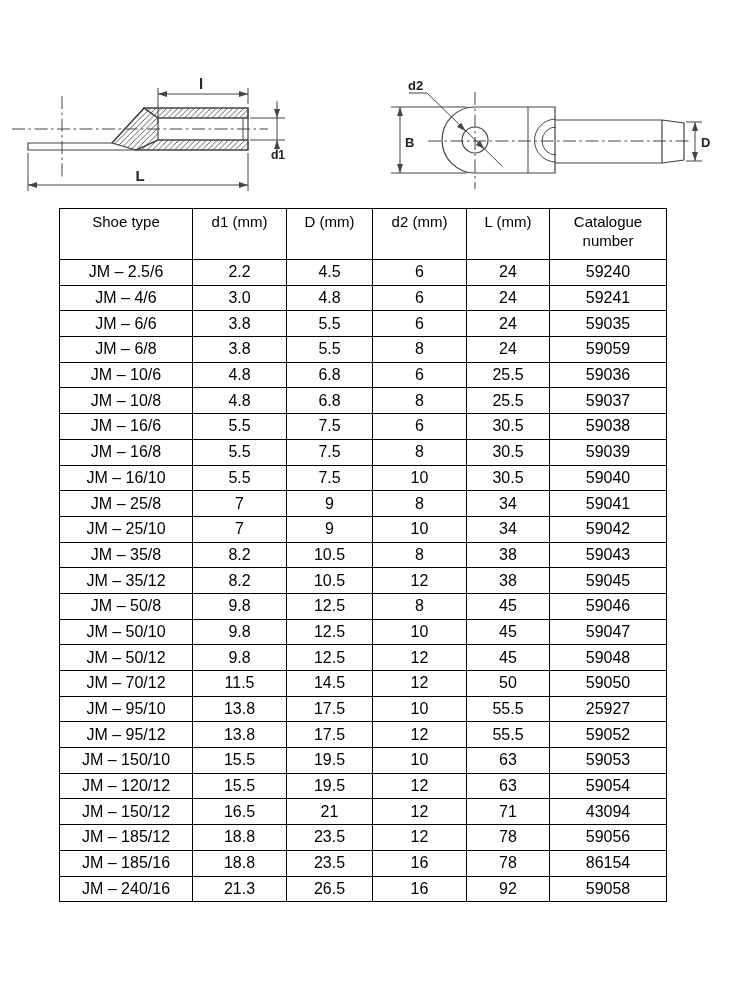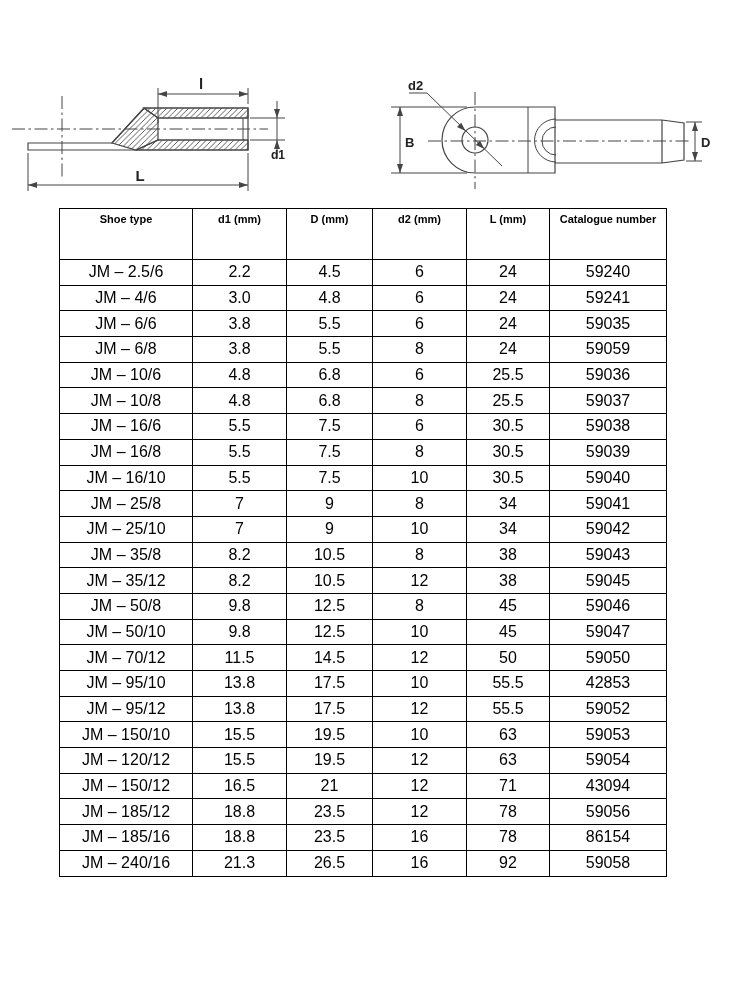--- a/index.html
+++ b/index.html
@@ -8,21 +8,21 @@
   svg.drawing{position:absolute;left:0;top:0;}
   .dim-label{font-family:"Liberation Sans",sans-serif;font-weight:bold;fill:#222;}
   table.specs{
     position:absolute;left:59px;top:208px;width:607px;
     border-collapse:collapse;table-layout:fixed;color:#000;background:#fff;
   }
   table.specs th,table.specs td{
     border:1.6px solid #000;text-align:center;padding:0;overflow:hidden;
   }
   table.specs th{
-    font-size:11px;font-weight:bold;vertical-align:top;
+    font-size:15px;font-weight:normal;vertical-align:top;
     padding-top:4px;height:46px;line-height:1.25;
   }
   table.specs td{font-size:16px;font-weight:normal;height:24.7px;line-height:1;}
 </style>
 </head>
 <body>
 
 <div class="sheet">
 
   <svg class="drawing" width="729" height="205" viewBox="0 0 729 205">
@@ -238,34 +238,42 @@
         </tr>
         <tr>
           <td>JM – 50/10</td>
           <td>9.8</td>
           <td>12.5</td>
           <td>10</td>
           <td>45</td>
           <td>59047</td>
         </tr>
         <tr>
+          <td>JM – 50/12</td>
+          <td>9.8</td>
+          <td>12.5</td>
+          <td>12</td>
+          <td>45</td>
+          <td>59048</td>
+        </tr>
+        <tr>
           <td>JM – 70/12</td>
           <td>11.5</td>
           <td>14.5</td>
           <td>12</td>
           <td>50</td>
           <td>59050</td>
         </tr>
         <tr>
           <td>JM – 95/10</td>
           <td>13.8</td>
           <td>17.5</td>
           <td>10</td>
           <td>55.5</td>
-          <td>42853</td>
+          <td>25927</td>
         </tr>
         <tr>
           <td>JM – 95/12</td>
           <td>13.8</td>
           <td>17.5</td>
           <td>12</td>
           <td>55.5</td>
           <td>59052</td>
         </tr>
         <tr>

